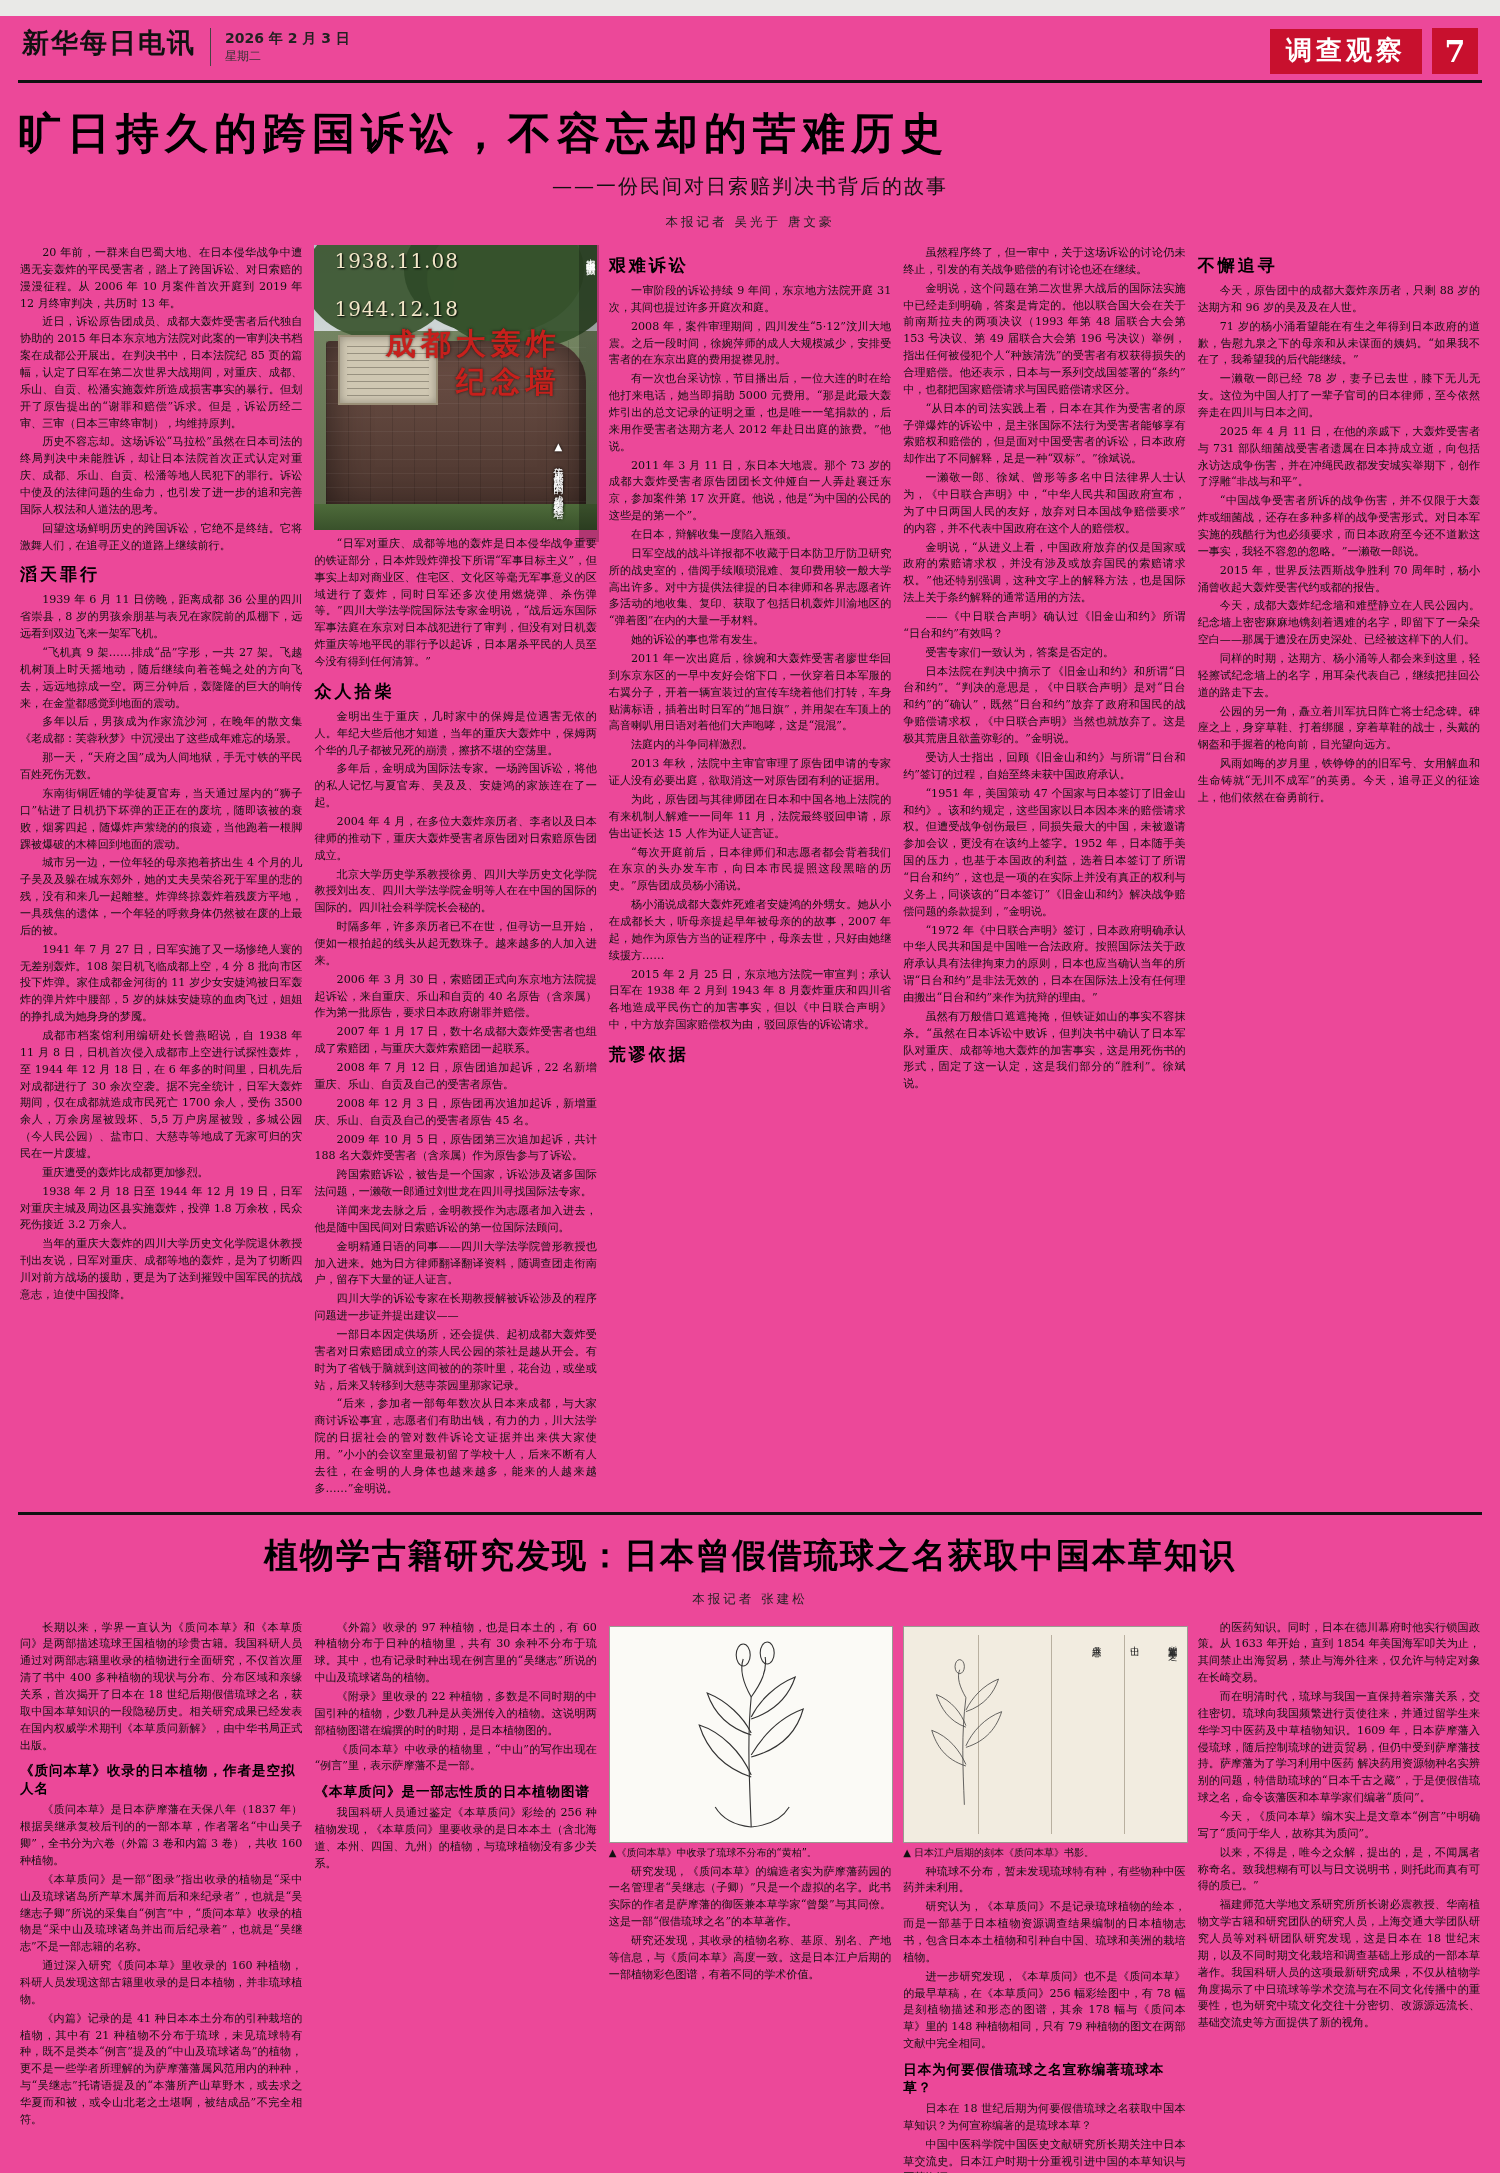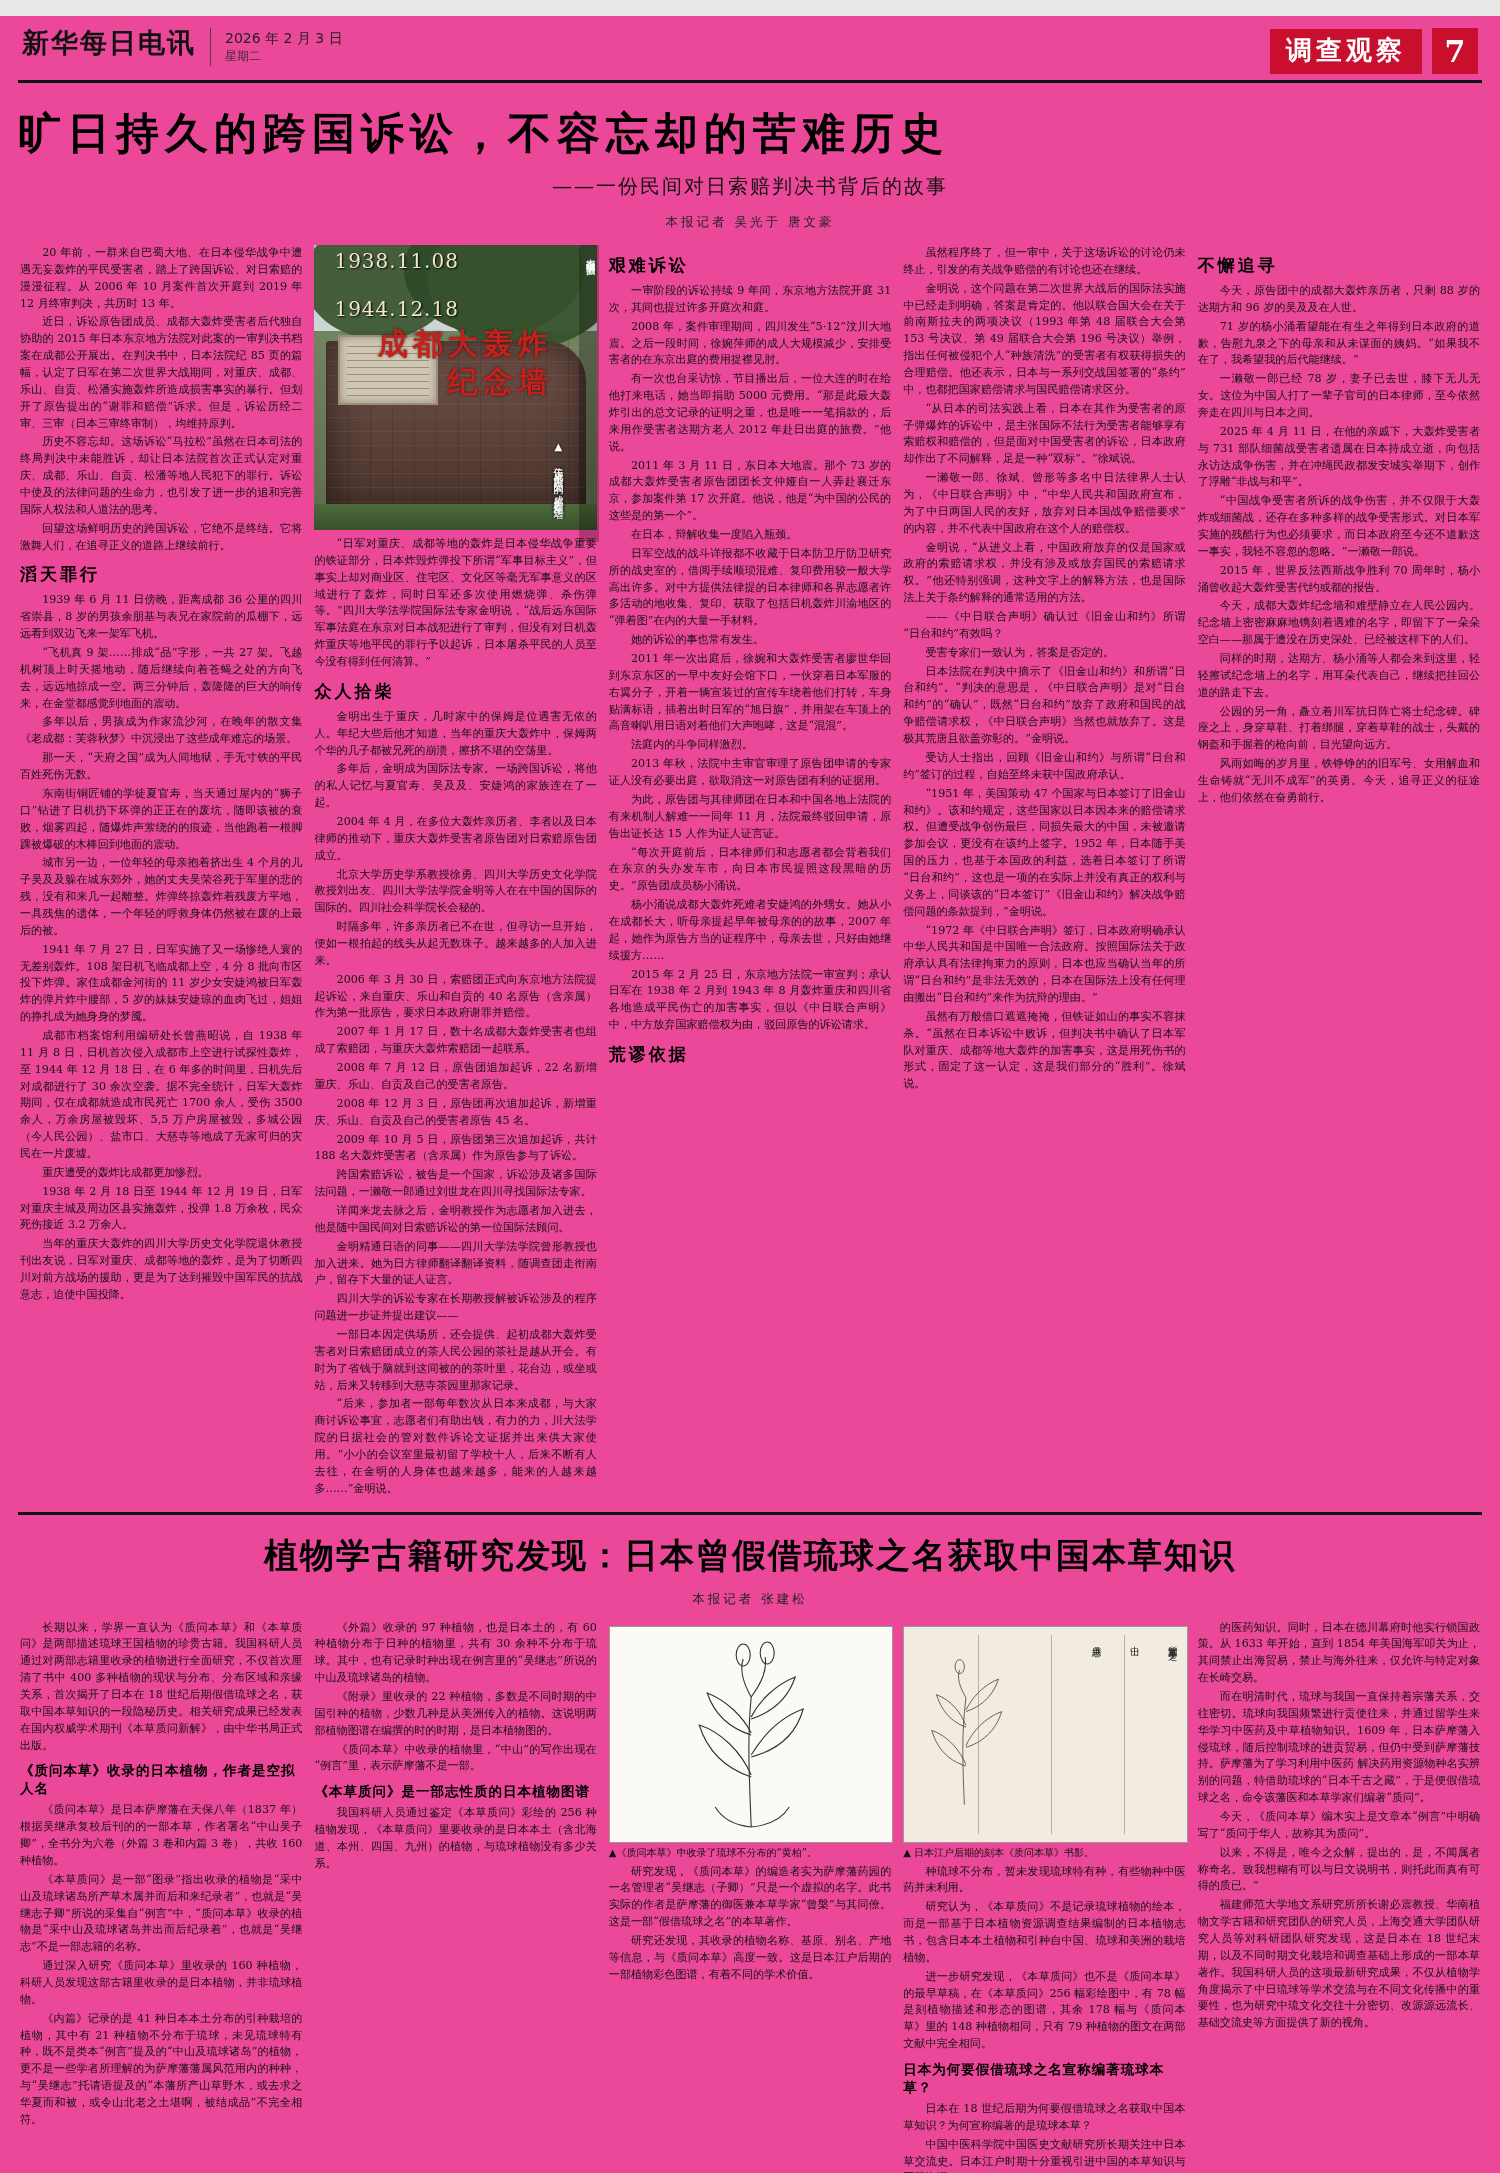--- a/index.html
+++ b/index.html
@@ -3,21 +3,21 @@
 <meta charset="utf-8">
 <style>
   html,body{margin:0;padding:0;background:#e9e9e7;}
   body{font-family:"DejaVu Sans","Liberation Sans",sans-serif;}
   .page{width:1500px;height:2173px;background:#ec4899;margin:16px auto;position:relative;overflow:hidden;box-sizing:border-box;padding:2px 18px;}
 
   
   .masthead{display:flex;align-items:flex-start;padding:10px 4px 6px 4px;border-bottom:3px solid #111;}
   .mast-logo{font-family:"DejaVu Serif","Liberation Serif",serif;font-weight:bold;font-size:27px;letter-spacing:2px;color:#111;line-height:1.1;padding-right:14px;}
   .mast-date{border-left:1px solid #444;padding-left:14px;line-height:1.45;font-size:13px;color:#222;}
-  .mast-date .d1{font-size:14px;font-weight:normal;}
+  .mast-date .d1{font-size:14px;font-weight:bold;}
   .mast-date .d2{font-size:12px;color:#333;}
   .mast-spacer{flex:1;}
   .mast-section{display:flex;align-items:center;gap:10px;}
   .sec-badge{background:#c8102e;color:#fff;font-weight:bold;font-size:26px;letter-spacing:4px;padding:4px 16px 6px 16px;font-family:"DejaVu Serif","Liberation Serif",serif;}
   .page-num{background:#c8102e;color:#fff;font-weight:bold;font-size:30px;width:46px;height:46px;display:flex;align-items:center;justify-content:center;font-family:"DejaVu Serif","Liberation Serif",serif;}
 
   
   .headline{font-family:"DejaVu Serif","Liberation Serif",serif;font-weight:bold;font-size:43px;letter-spacing:6px;color:#000;margin:22px 0 10px 0;}
   .subhead{text-align:center;font-size:20px;color:#111;letter-spacing:2px;margin-bottom:14px;font-family:"DejaVu Serif","Liberation Serif",serif;}
   .byline{text-align:center;font-size:12.5px;color:#222;letter-spacing:3px;margin-bottom:10px;}
@@ -35,21 +35,21 @@
   .sky{position:absolute;left:0;top:0;width:100%;height:86px;background:linear-gradient(#b9c4c8,#cfd6d6);}
   .tree{position:absolute;border-radius:50%;background:#3d5733;opacity:.95;}
   .wall{position:absolute;left:4%;top:96px;width:92%;height:175px;background:linear-gradient(#6e5147,#4a342d);border-radius:4px 40px 4px 4px;box-shadow:inset 0 0 40px rgba(0,0,0,.55);}
   .wall:after{content:"";position:absolute;inset:0;background:
       repeating-linear-gradient(0deg,rgba(255,255,255,.05) 0 1px,transparent 1px 14px),
       repeating-linear-gradient(90deg,rgba(0,0,0,.12) 0 1px,transparent 1px 22px);}
   .date1,.date2{position:absolute;left:20px;color:#f3e7c9;font-family:"DejaVu Serif","Liberation Serif",serif;font-size:20px;letter-spacing:1px;text-shadow:1px 1px 2px #000;}
   .date1{top:4px;} .date2{top:52px;}
   .plaque{position:absolute;left:24px;top:90px;width:96px;height:66px;background:#cfc7b2;border:2px solid #9a8f77;box-shadow:inset 0 0 8px rgba(0,0,0,.3);}
   .plaque:after{content:"";position:absolute;inset:7px;background:repeating-linear-gradient(0deg,#6b6557 0 1px,transparent 1px 7px);opacity:.55;}
-  .redtext{position:absolute;right:44px;top:80px;color:#c6201c;font-family:"DejaVu Serif","Liberation Serif",serif;font-weight:bold;font-size:30px;letter-spacing:5px;text-shadow:0 0 3px rgba(0,0,0,.6);line-height:1.25;text-align:right;}
+  .redtext{position:absolute;right:36px;top:80px;color:#c6201c;font-family:"DejaVu Serif","Liberation Serif",serif;font-weight:bold;font-size:30px;letter-spacing:5px;text-shadow:0 0 3px rgba(0,0,0,.6);line-height:1.25;text-align:right;}
   .grass{position:absolute;left:0;bottom:0;width:100%;height:26px;background:linear-gradient(#4e6b3a,#39512b);}
   .photo-credit{position:absolute;right:-2px;top:0;width:16px;height:285px;writing-mode:vertical-rl;font-size:9.5px;color:#fff;letter-spacing:1px;padding:6px 2px;background:rgba(0,0,0,.25);}
   .vcap{position:absolute;left:236px;top:196px;writing-mode:vertical-rl;font-size:10px;color:#fff;letter-spacing:2px;line-height:1.45;text-shadow:0 0 3px #000;}
 
   
   .thick-div{border-top:3px solid #111;margin:12px 0 0 0;}
 
   
   .headline2{text-align:center;font-family:"DejaVu Serif","Liberation Serif",serif;font-weight:bold;font-size:34px;letter-spacing:2px;color:#000;margin:18px 0 12px 0;}
   .byline2{text-align:center;font-size:12.5px;color:#222;letter-spacing:3px;margin-bottom:8px;}

